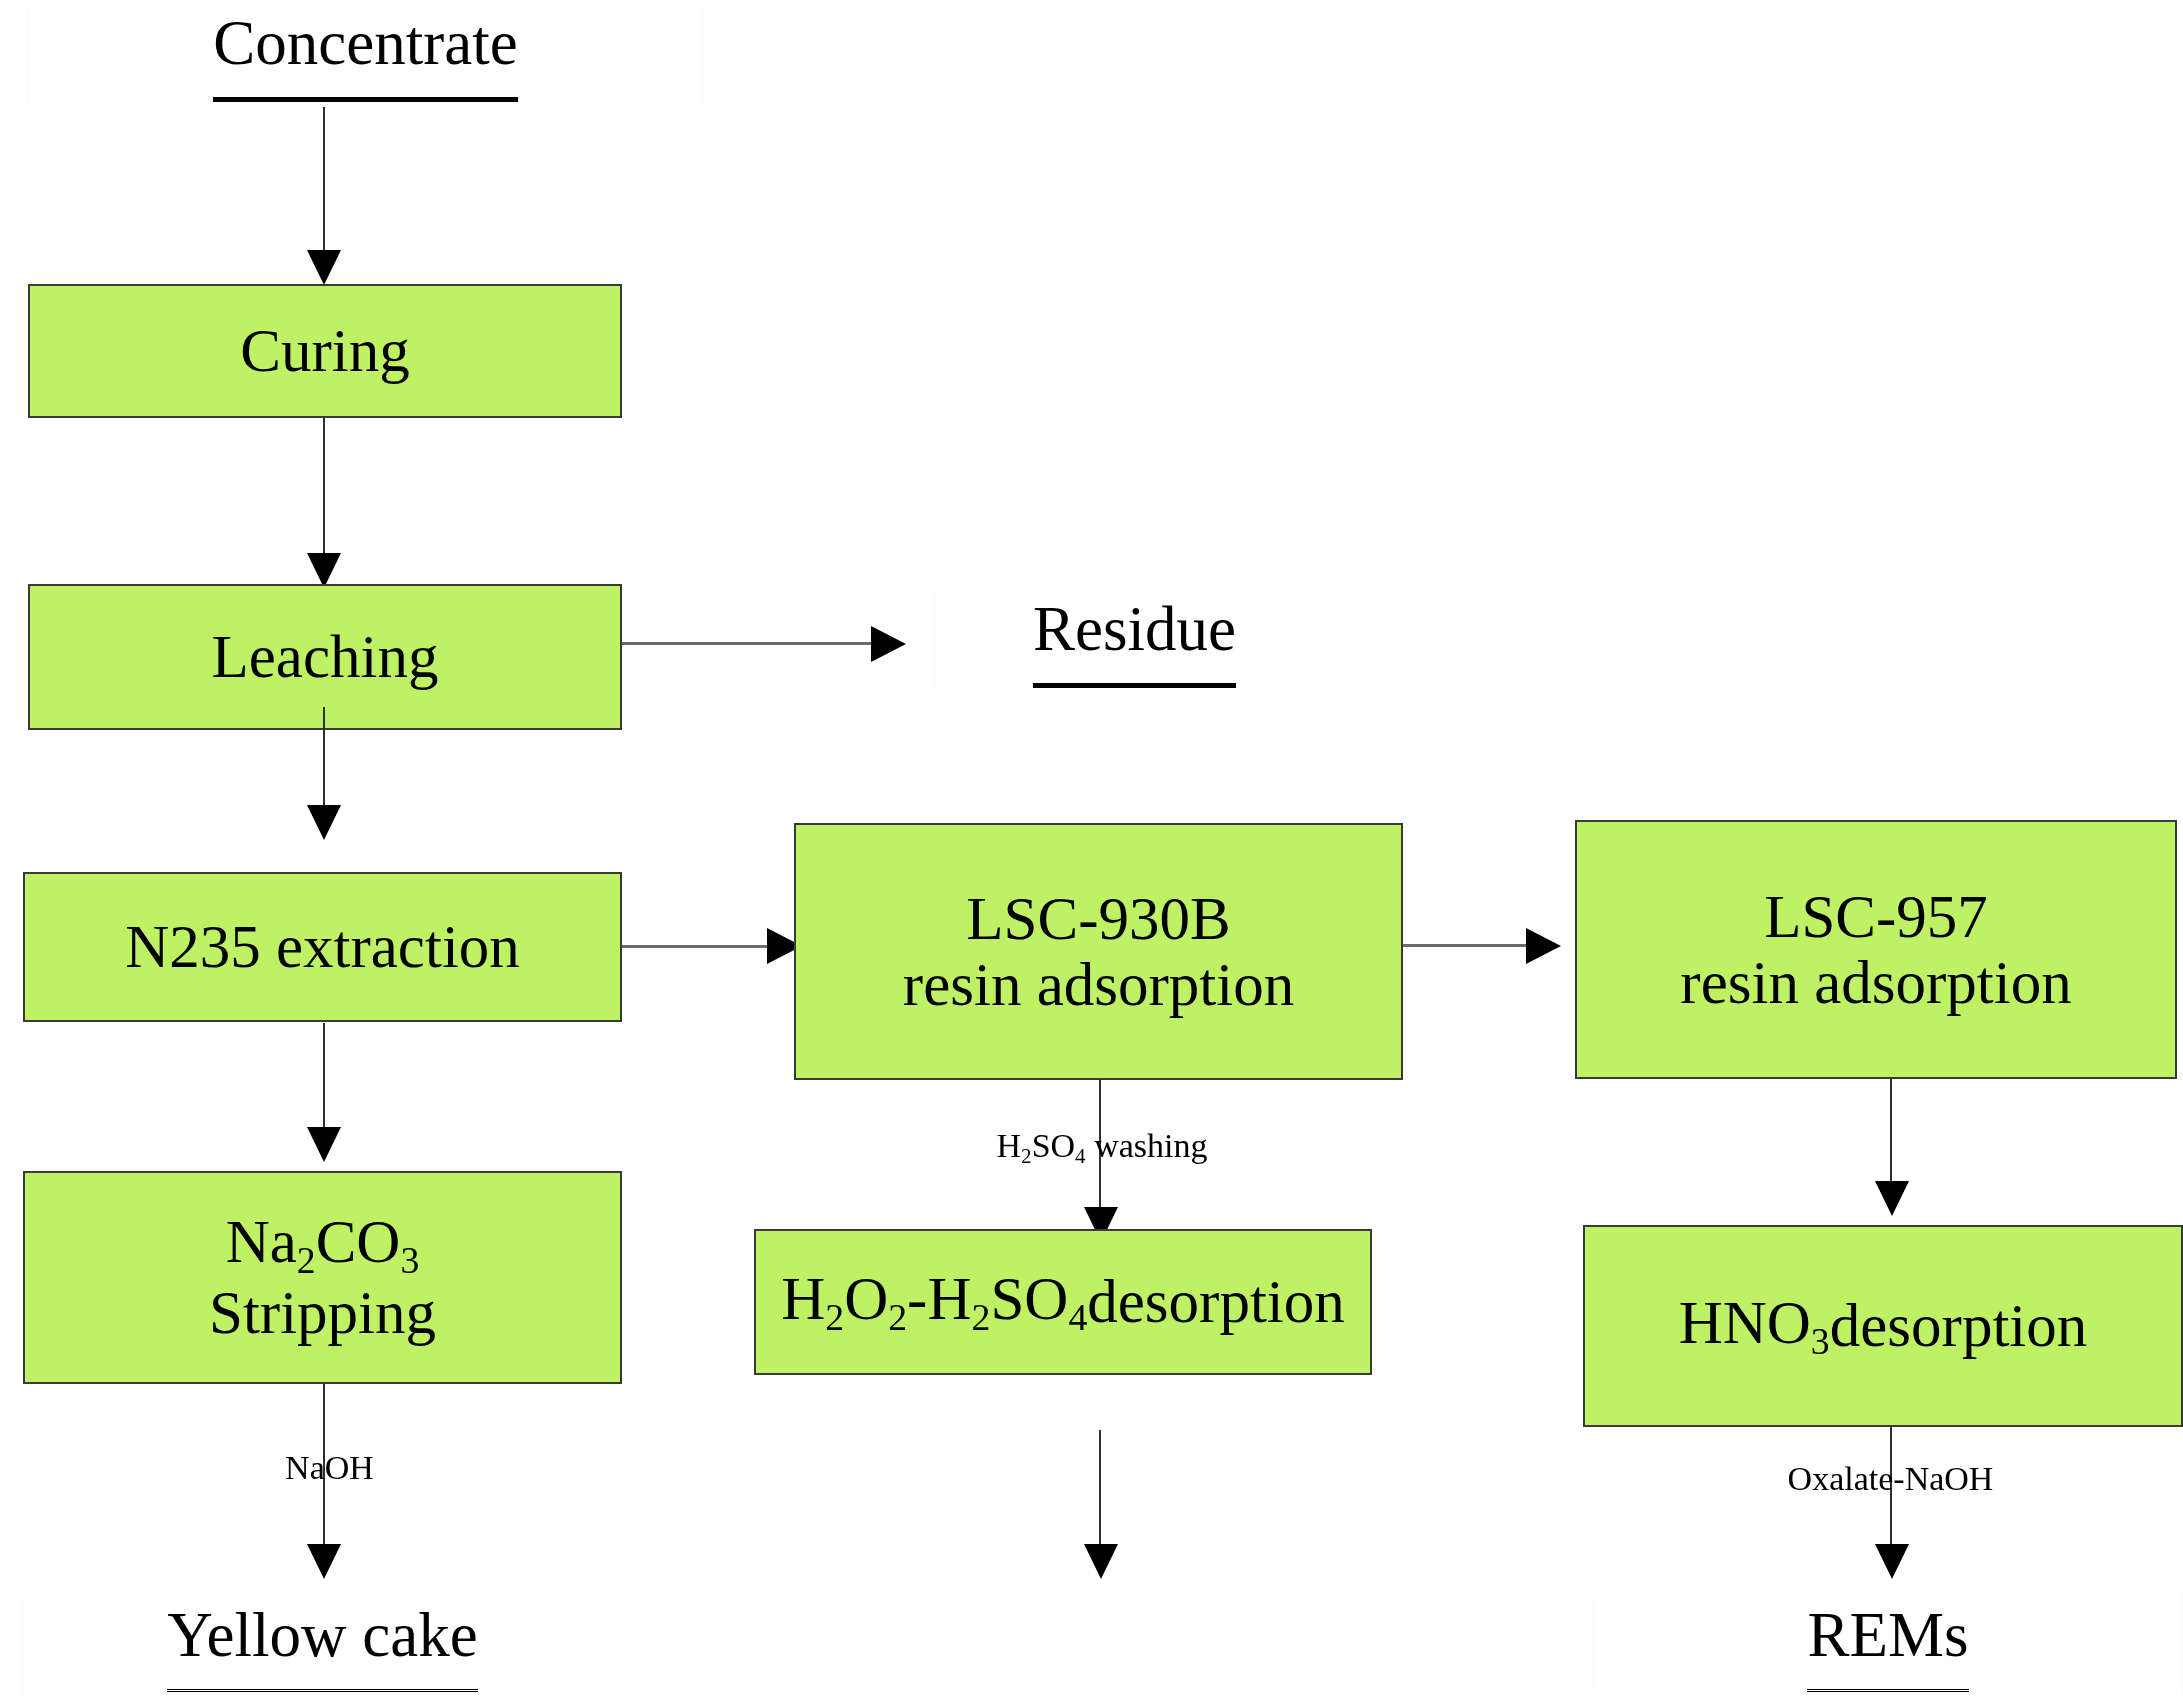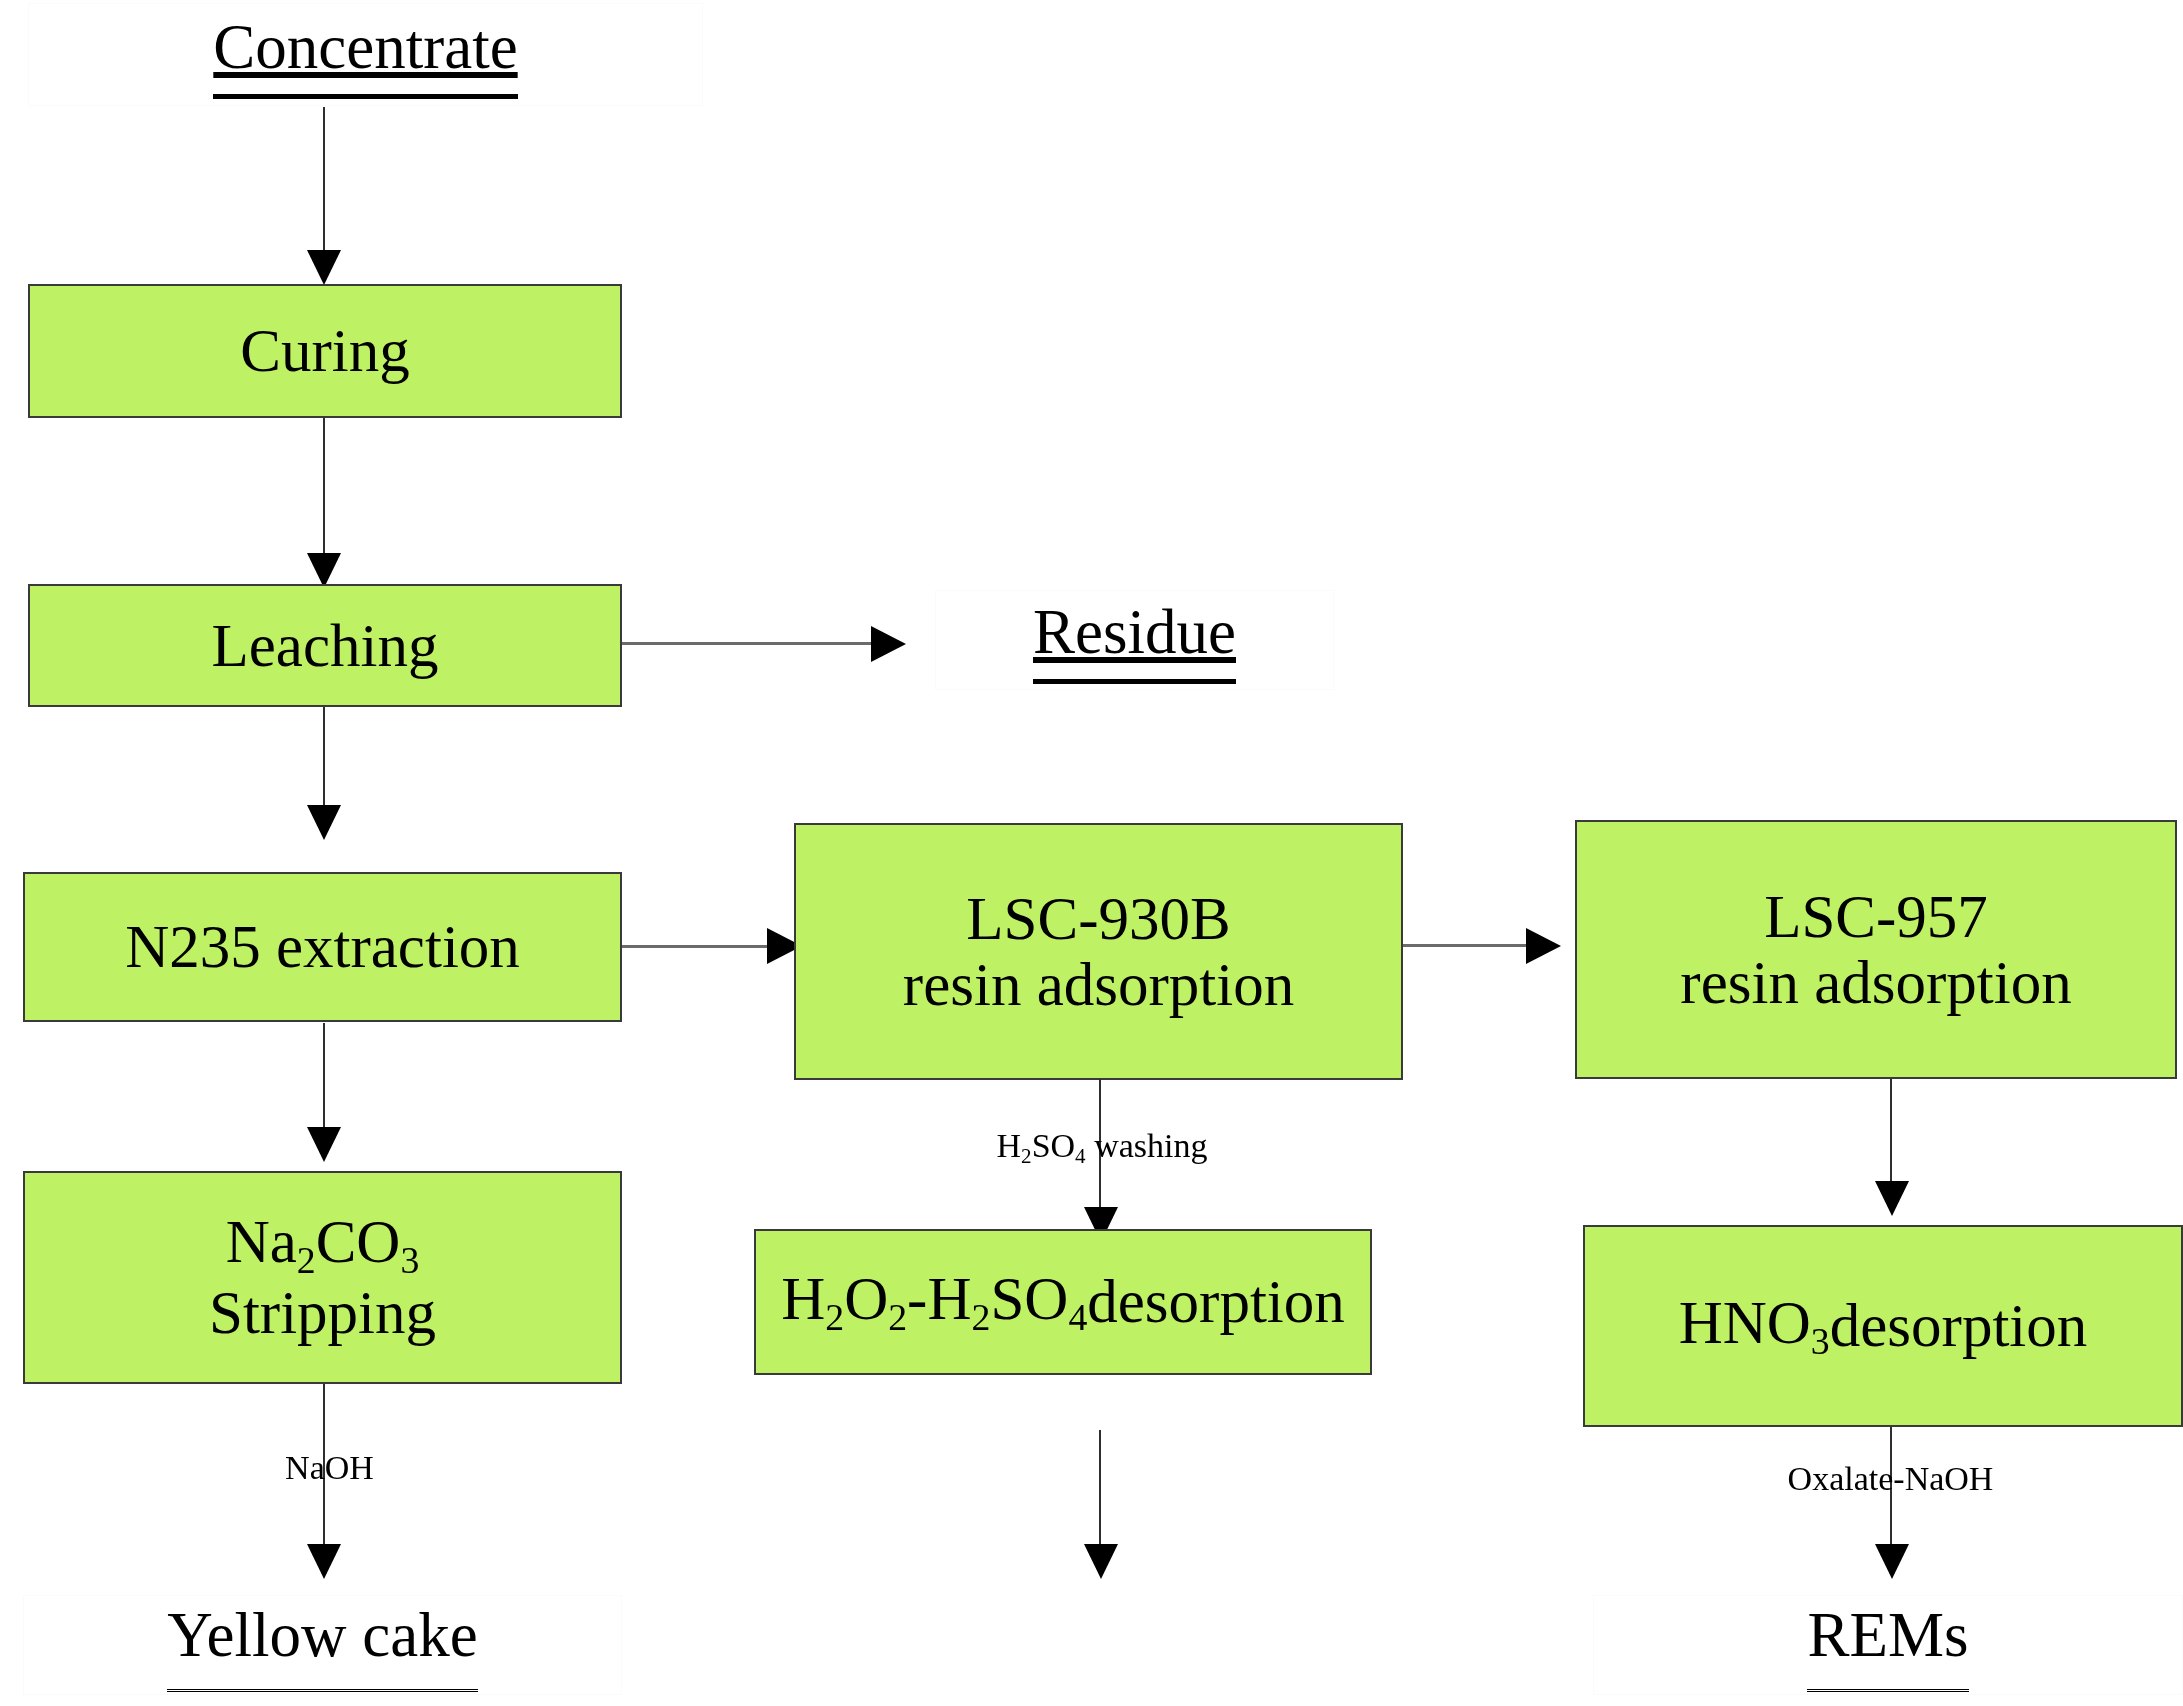--- a/index.html
+++ b/index.html
@@ -40,22 +40,21 @@
     text-align: center;
     color: #000000;
   }
   .terminal .txt {
     display: inline-block;
     border-bottom: 3.8px double #000000;
     padding-bottom: 17px;
   }
   .terminal.single .txt {
     border-bottom: 5.4px solid #000000;
-    padding-bottom: 10px;
-    text-decoration: underline;
+    padding-bottom: 17px;
   }
   .label-big   { font-size: 63px; }
   .label-med   { font-size: 61px; }
 
   
   .edge-label {
     position: absolute;
     font-family: "Liberation Serif", "DejaVu Serif", serif;
     font-size: 34px;
     color: #000000;
@@ -104,21 +103,21 @@
   <div class="vline" style="left:323px; top:107px; width:2.3px; height:153px;"></div>
   <div class="arrow-down" style="left:307px; top:250px;"></div>
 
   <div class="node" style="left:28px; top:284px; width:594px; height:134px;">
     <span class="label-med">Curing</span>
   </div>
 
   <div class="vline" style="left:323px; top:418px; width:2.3px; height:161px;"></div>
   <div class="arrow-down" style="left:307px; top:553px;"></div>
 
-  <div class="node" style="left:28px; top:584px; width:594px; height:123px;">
+  <div class="node" style="left:28px; top:584px; width:594px; height:146px;">
     <span class="label-med">Leaching</span>
   </div>
 
   <div class="hline" style="left:622px; top:642px; width:257px;"></div>
   <div class="arrow-right" style="left:871px; top:626px;"></div>
 
   <div class="terminal single" style="left:935px; top:590px; width:399px; height:100px;">
     <span class="txt label-big">Residue</span>
   </div>
 

